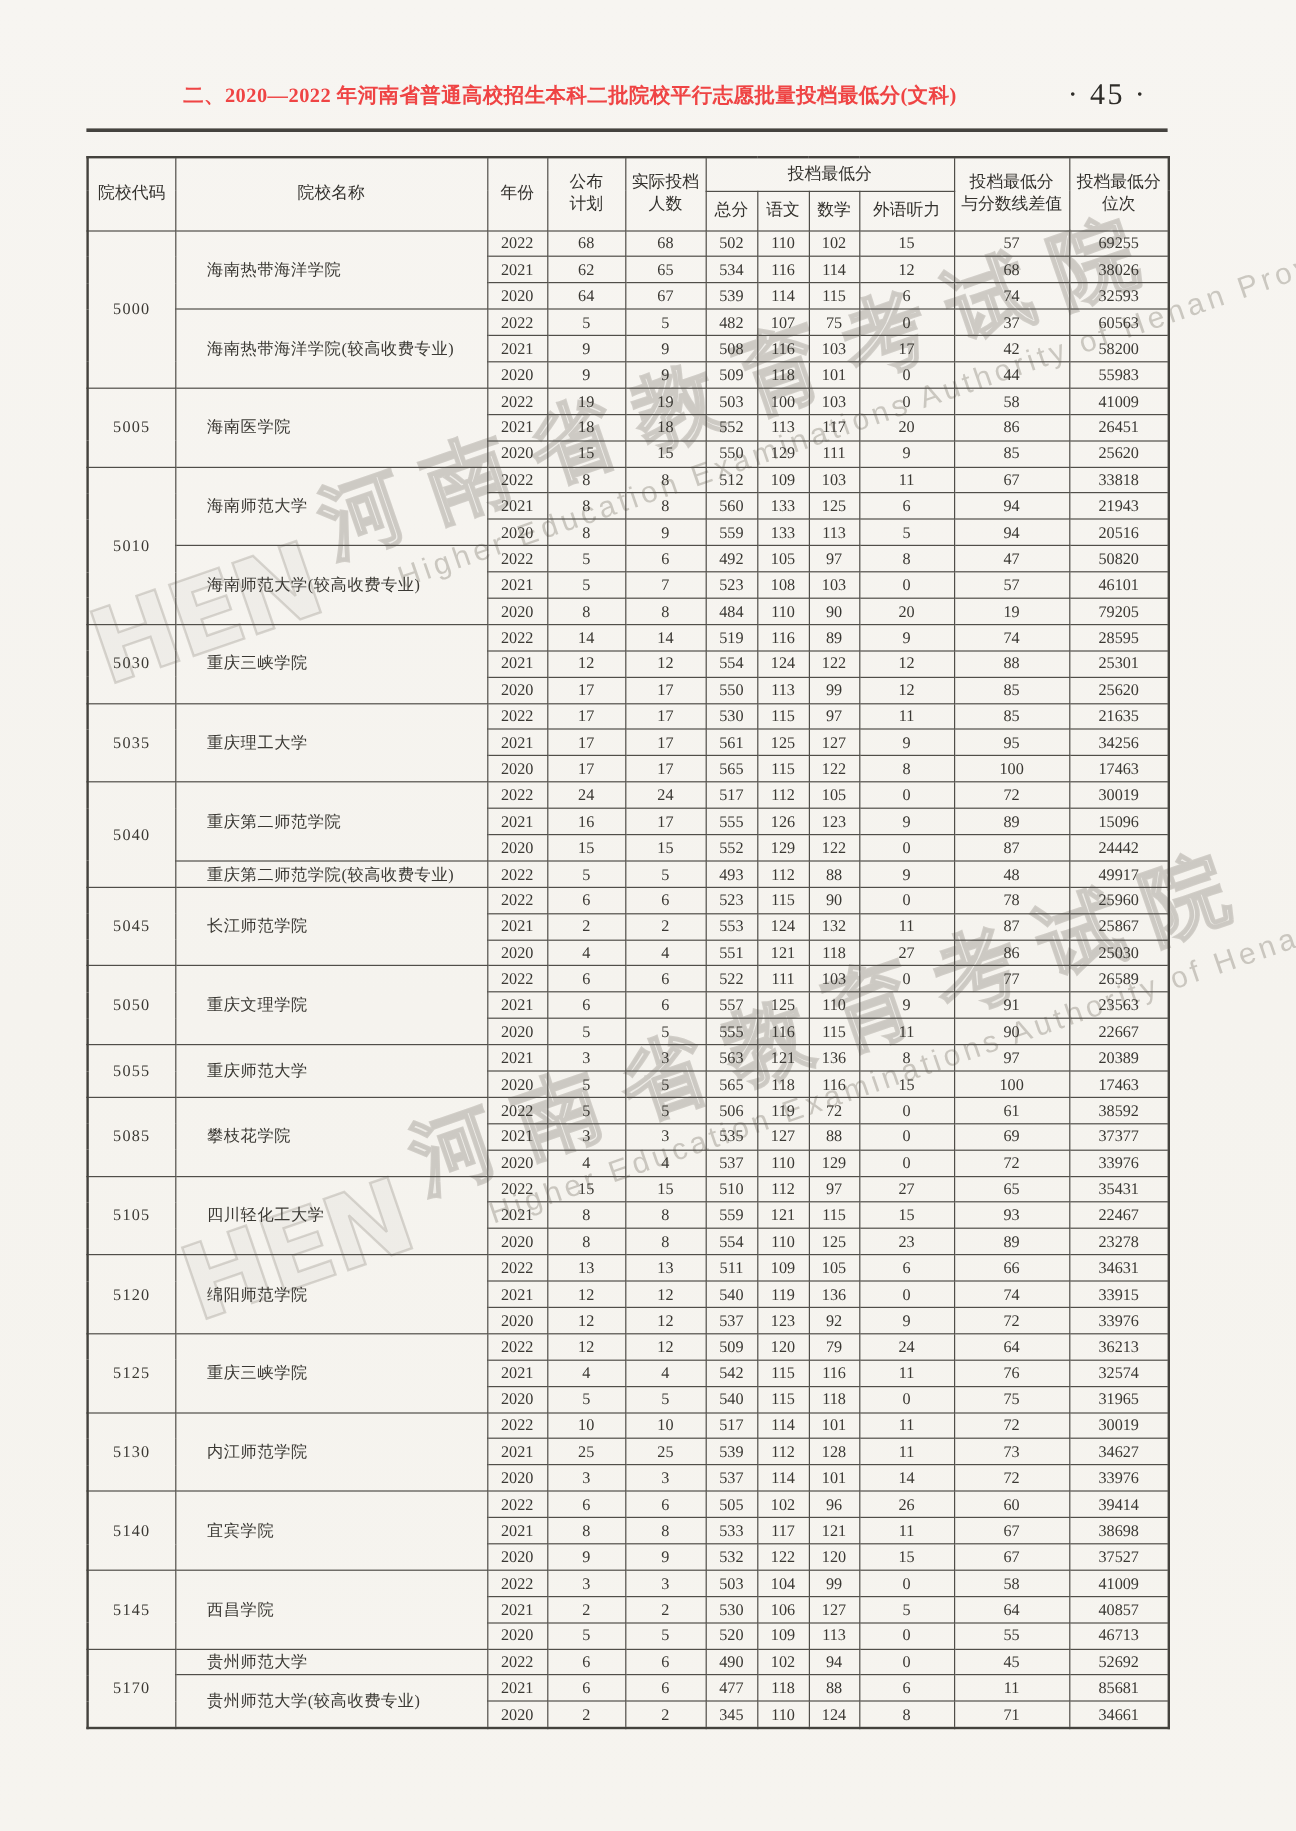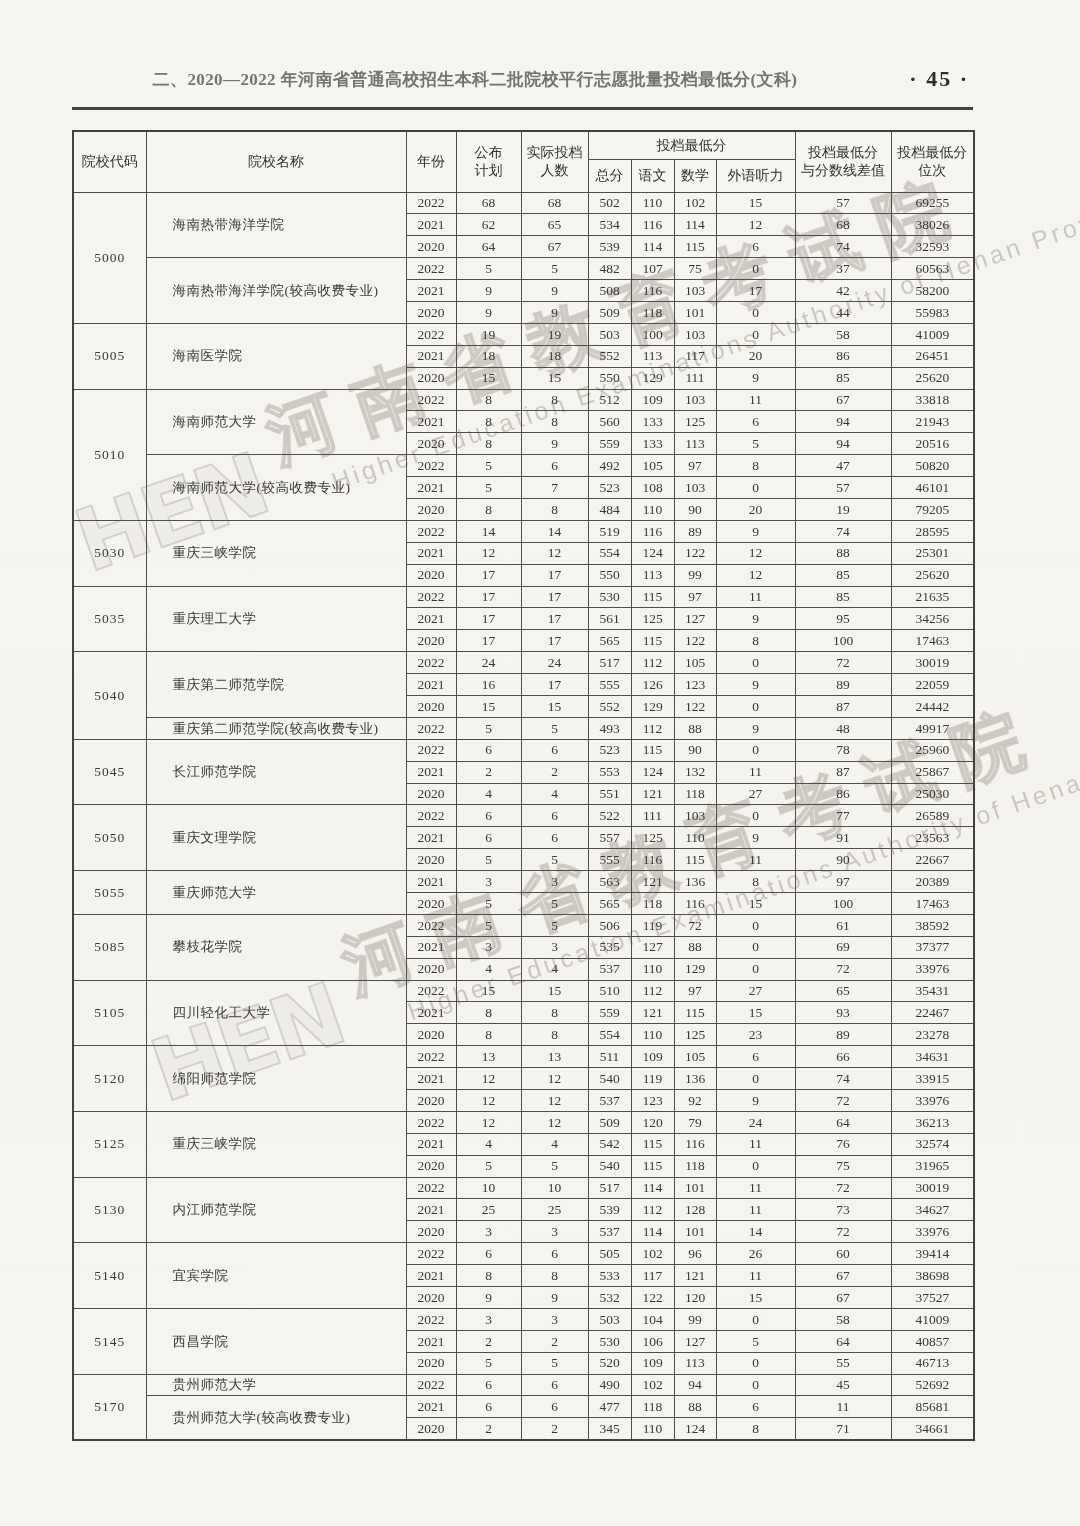--- a/index.html
+++ b/index.html
@@ -10,25 +10,25 @@
     color:#33312d;
     position:relative;
     overflow:hidden;
   }
   .page-header {
     position:absolute; top:60px; left:72px; width:901px; height:40px;
   }
   .title {
     position:absolute; left:0; right:95px; text-align:center;
     font-size:17px; font-weight:bold; letter-spacing:0.4px;
-    color:#737373; top:8px; white-space:nowrap;
+    color:#ef4444; top:8px; white-space:nowrap;
   }
   .pageno {
-    position:absolute; right:4px; top:6px;
-    font-size:22px; font-weight:bold; color:#2f2d29; letter-spacing:2px;
+    position:absolute; right:17px; top:6px;
+    font-size:25px; font-weight:normal; color:#2f2d29; letter-spacing:2px;
   }
   .rule {
     position:absolute; top:107px; left:72px; width:901px; height:0;
     border-top:3px solid #45433f;
   }
   table.score-table {
     position:absolute; top:130px; left:72px; width:901px;
     border-collapse:collapse; table-layout:fixed;
     z-index:2;
   }
@@ -395,21 +395,21 @@
       </tr>
       <tr>
         <td>2021</td>
         <td>16</td>
         <td>17</td>
         <td>555</td>
         <td>126</td>
         <td>123</td>
         <td>9</td>
         <td>89</td>
-        <td>22059</td>
+        <td>15096</td>
       </tr>
       <tr>
         <td>2020</td>
         <td>15</td>
         <td>15</td>
         <td>552</td>
         <td>129</td>
         <td>122</td>
         <td>0</td>
         <td>87</td>

